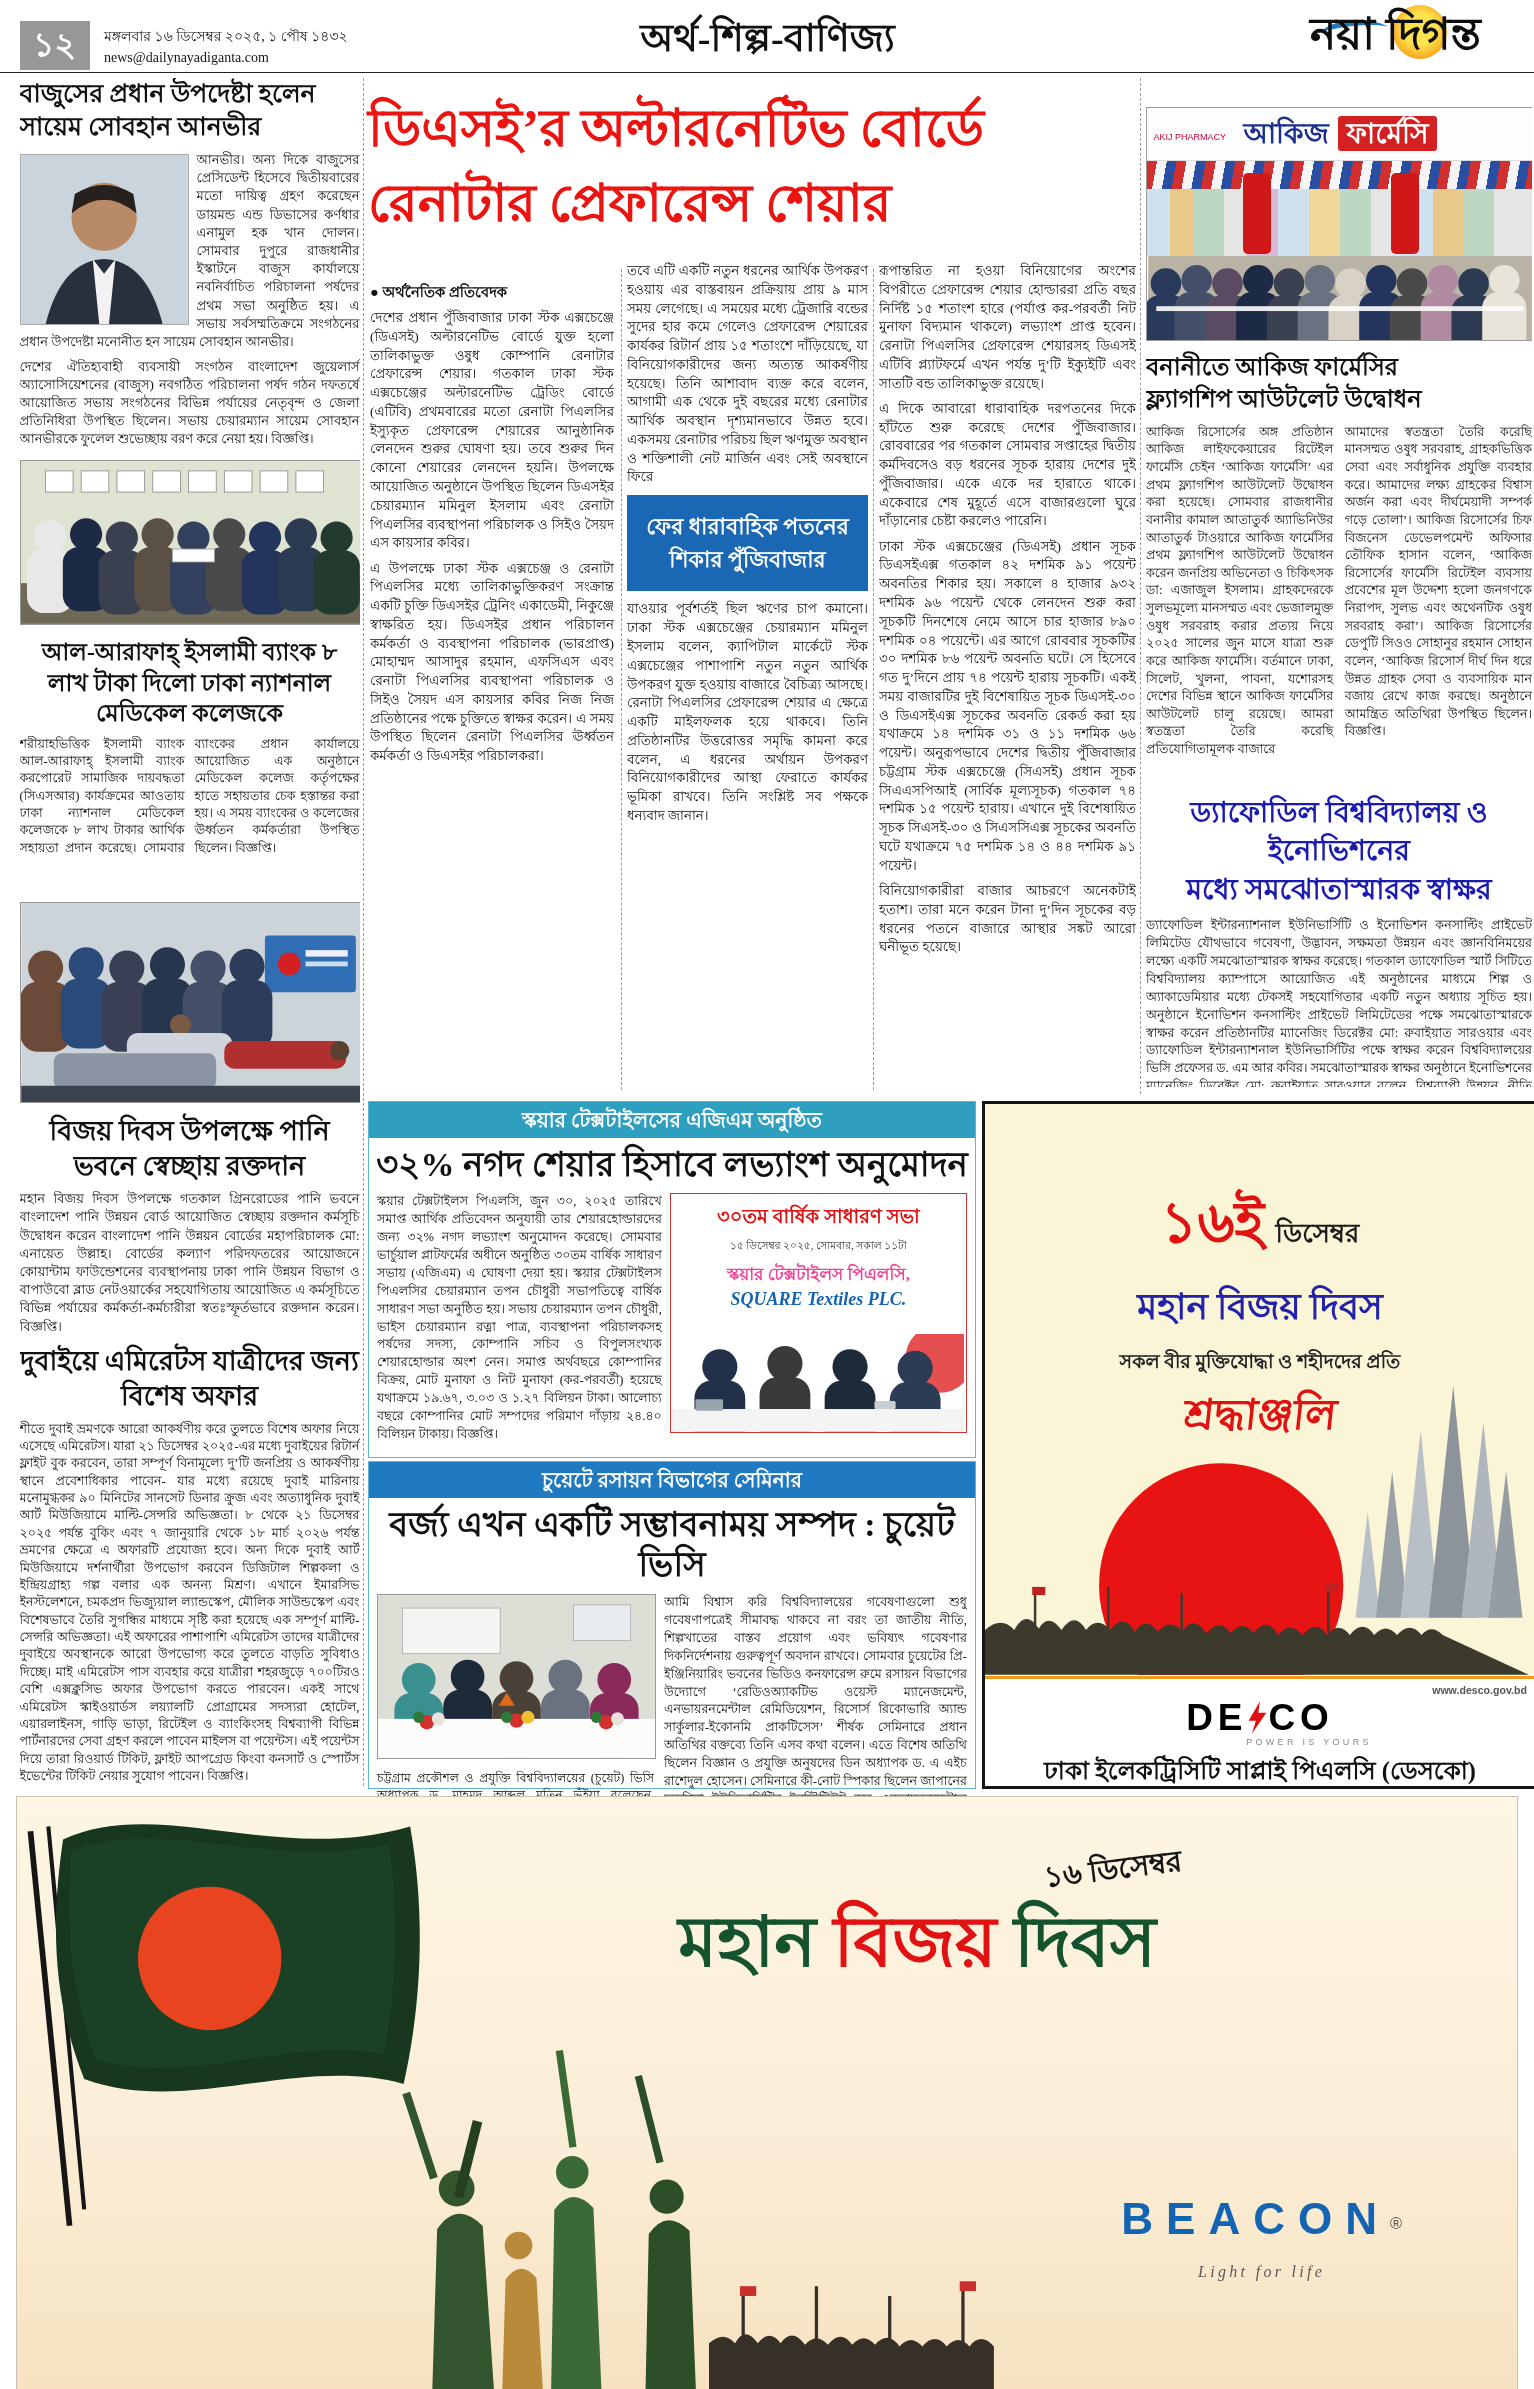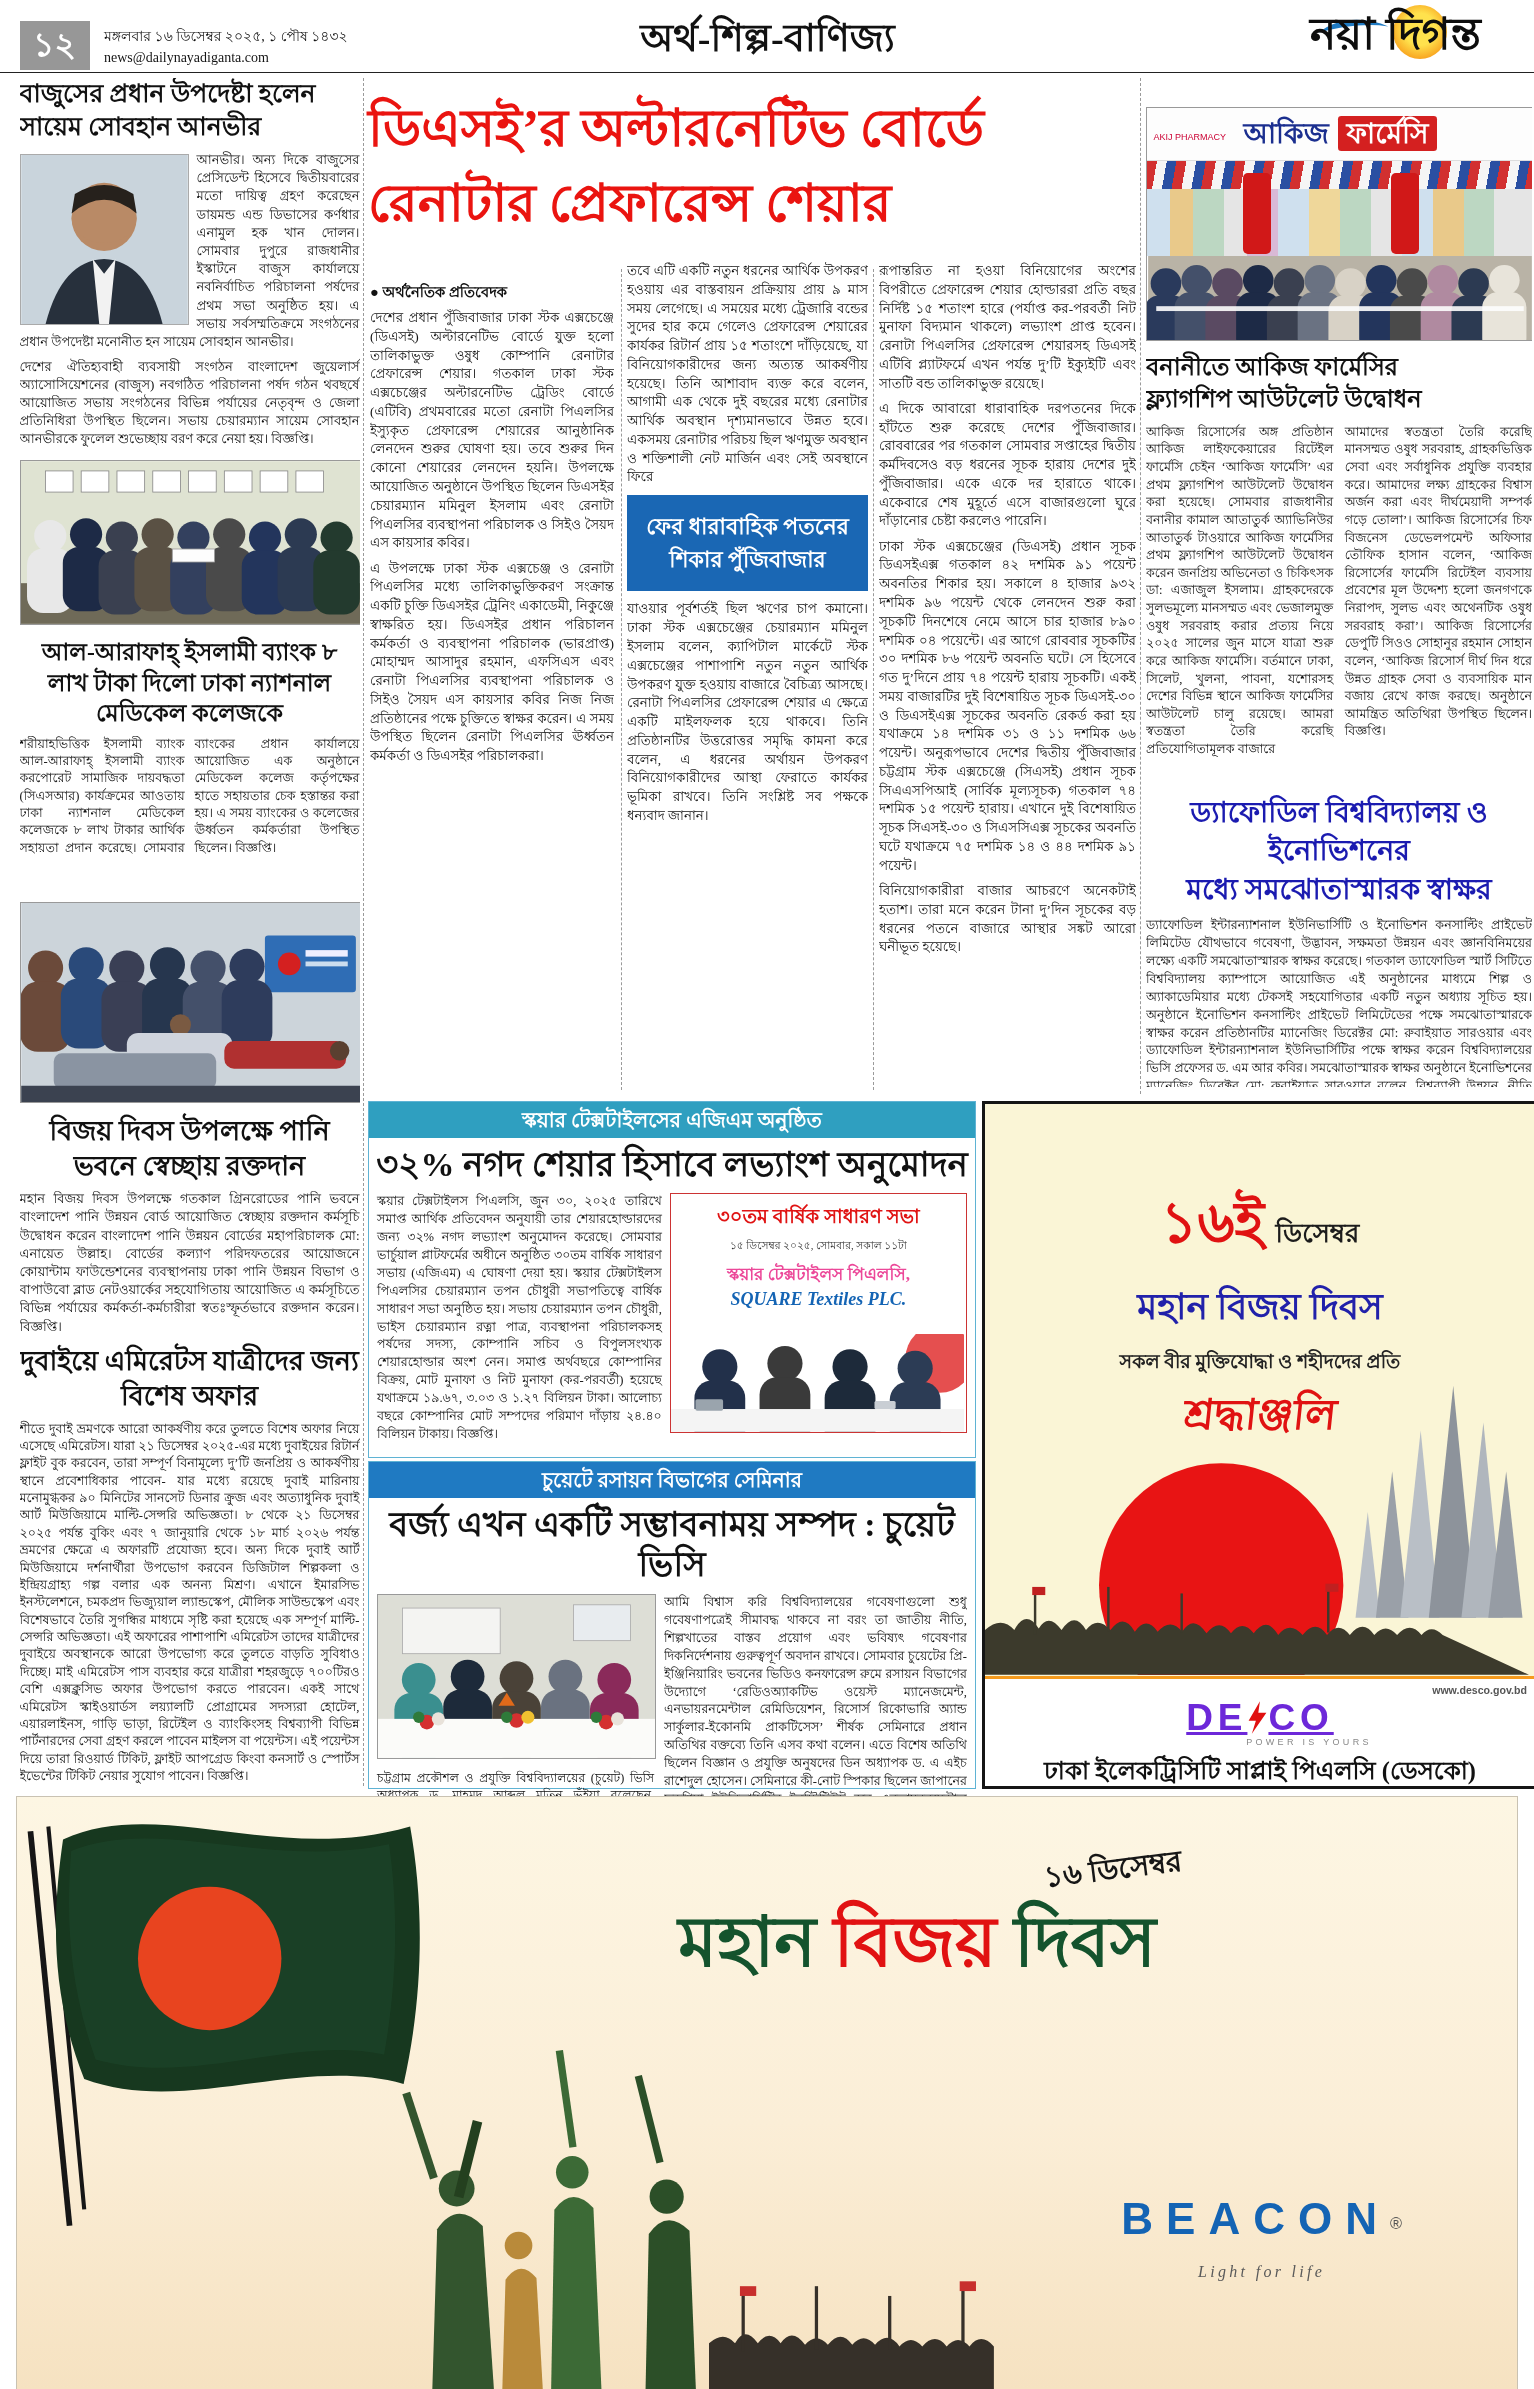--- a/index.html
+++ b/index.html
@@ -81,21 +81,21 @@
   #desco .d1{margin-top:75px;}
   #desco .d1 .red{color:#e01212;font-size:57px;font-weight:bold;}
   #desco .d1 .blk{color:#1c1c1c;font-size:26px;font-weight:bold;margin-left:8.1px;}
   #desco .d2{color:#2121aa;font-size:36px;font-weight:bold;margin-top:4.9px;}
   #desco .d3{color:#222;font-size:19px;margin-top:8.1px;font-weight:bold;}
   #desco .d4{color:#e01212;font-size:42px;font-weight:bold;margin-top:3.3px;transform:skewX(-6deg);}
   #desco-art{position:absolute;left:0;bottom:111px;width:544px;height:326px;}
   #desco-line{position:absolute;left:0;right:0;bottom:107px;height:3.3px;background:#f59a1d;}
   #desco-strip{position:absolute;left:0;right:0;bottom:0;height:107px;background:#fff;}
   #desco-url{position:absolute;right:8.1px;top:4.9px;font-size:10.6px;font-weight:bold;color:#555;font-family:"Liberation Sans",sans-serif;}
-  #desco-logo{margin-top:19.5px;font-family:"Liberation Sans",sans-serif;font-size:37px;font-weight:bold;color:#6d28d9;letter-spacing:4.9px;line-height:1;text-decoration:underline;}
+  #desco-logo{margin-top:19.5px;font-family:"Liberation Sans",sans-serif;font-size:37px;font-weight:bold;color:#000000;letter-spacing:4.9px;line-height:1;}
   #desco-tag{font-size:9px;letter-spacing:3.3px;color:#888;font-family:"Liberation Sans",sans-serif;margin-top:1.6px;margin-left:98px;}
   #desco-bn{font-size:24.4px;font-weight:bold;color:#111;margin-top:4.9px;}
 
   
   #beacon{left:16.3px;top:1796px;width:1500px;height:592px;border:0.8px solid #c9c2b2;
           background:linear-gradient(180deg,#fdf6e3 0%,#fbeed7 55%,#f6e2c1 100%);overflow:hidden;}
   #beacon-date{position:absolute;left:1027px;top:49px;font-size:29px;font-weight:bold;color:#161616;transform:rotate(-7deg);}
   #beacon-title{position:absolute;left:661px;top:91px;font-size:70px;font-weight:bold;white-space:nowrap;}
   #beacon-title .g{color:#14532d;} #beacon-title .r{color:#e11212;}
   #beacon-logo{position:absolute;left:1104px;top:397px;text-align:center;font-family:"Liberation Sans",sans-serif;}
@@ -143,21 +143,21 @@
       <svg id="portrait" viewBox="0 0 205 208">
         <rect width="205" height="208" fill="#c9d4dc"></rect>
         <rect width="205" height="208" fill="url(#g0)"></rect>
         <circle cx="102" cy="78" r="40" fill="#b98a66"></circle>
         <path d="M62,78 a40,44 0 0 1 80,0 a40,30 0 0 1 -80,0" fill="#b98a66"></path>
         <path d="M62,72 q40,-34 80,0 l-4,-24 q-36,-22 -72,0 Z" fill="#26211c"></path>
         <path d="M30,208 q20,-78 72,-80 q52,2 72,80 Z" fill="#27303c"></path>
         <path d="M88,128 l14,18 l14,-18 l-8,80 l-12,0 Z" fill="#f2f2f2"></path>
       </svg>
       <p class="body16 just">আনভীর। অন্য দিকে বাজুসের প্রেসিডেন্ট হিসেবে দ্বিতীয়বারের মতো দায়িত্ব গ্রহণ করেছেন ডায়মন্ড এন্ড ডিভাসের কর্ণধার এনামুল হক খান দোলন। সোমবার দুপুরে রাজধানীর ইস্কাটনে বাজুস কার্যালয়ে নবনির্বাচিত পরিচালনা পর্ষদের প্রথম সভা অনুষ্ঠিত হয়। এ সভায় সর্বসম্মতিক্রমে সংগঠনের প্রধান উপদেষ্টা মনোনীত হন সায়েম সোবহান আনভীর।</p>
-      <p class="body16 just">দেশের ঐতিহ্যবাহী ব্যবসায়ী সংগঠন বাংলাদেশ জুয়েলার্স অ্যাসোসিয়েশনের (বাজুস) নবগঠিত পরিচালনা পর্ষদ গঠন থবছর্ষে আয়োজিত সভায় সংগঠনের বিভিন্ন পর্যায়ের নেতৃবৃন্দ ও জেলা প্রতিনিধিরা উপস্থিত ছিলেন। সভায় চেয়ারম্যান সায়েম সোবহান আনভীরকে ফুলেল শুভেচ্ছায় বরণ করে নেয়া হয়। বিজ্ঞপ্তি।</p>
+      <p class="body16 just">দেশের ঐতিহ্যবাহী ব্যবসায়ী সংগঠন বাংলাদেশ জুয়েলার্স অ্যাসোসিয়েশনের (বাজুস) নবগঠিত পরিচালনা পর্ষদ গঠন দফতর্ষে আয়োজিত সভায় সংগঠনের বিভিন্ন পর্যায়ের নেতৃবৃন্দ ও জেলা প্রতিনিধিরা উপস্থিত ছিলেন। সভায় চেয়ারম্যান সায়েম সোবহান আনভীরকে ফুলেল শুভেচ্ছায় বরণ করে নেয়া হয়। বিজ্ঞপ্তি।</p>
     </div>
 
     <svg class="photo-frame" width="340" height="163" viewBox="0 0 418 200" style="margin-top:4.9px;">
       <rect width="418" height="200" fill="#dfe3d2"></rect>
       <rect y="150" width="418" height="50" fill="#6f6a58"></rect>
       <g fill="#fff" stroke="#888">
         <rect x="30" y="12" width="34" height="26"></rect>
           <rect x="74" y="12" width="34" height="26"></rect>
         <rect x="118" y="12" width="34" height="26"></rect>
           <rect x="162" y="12" width="34" height="26"></rect>

